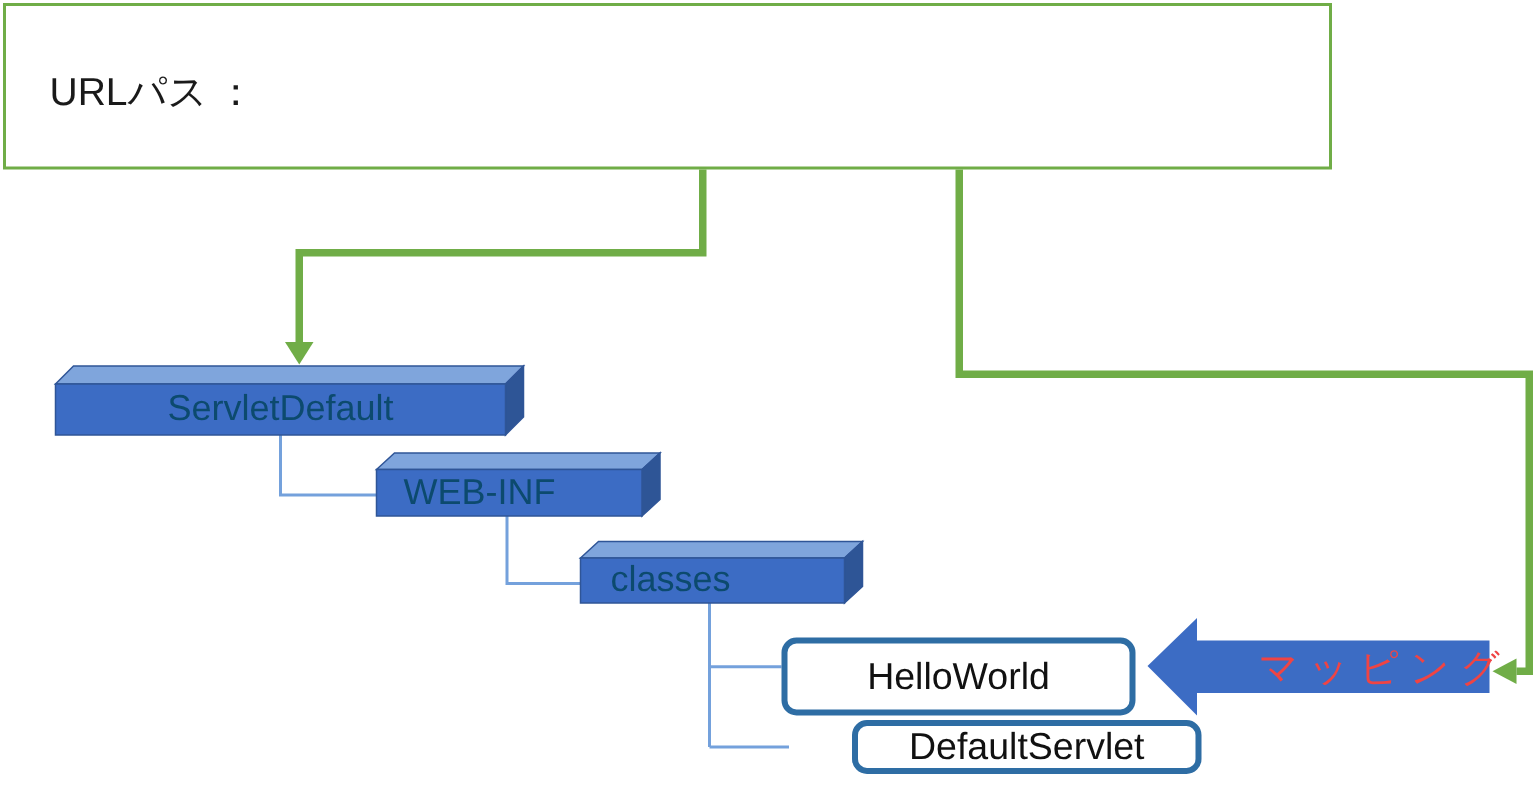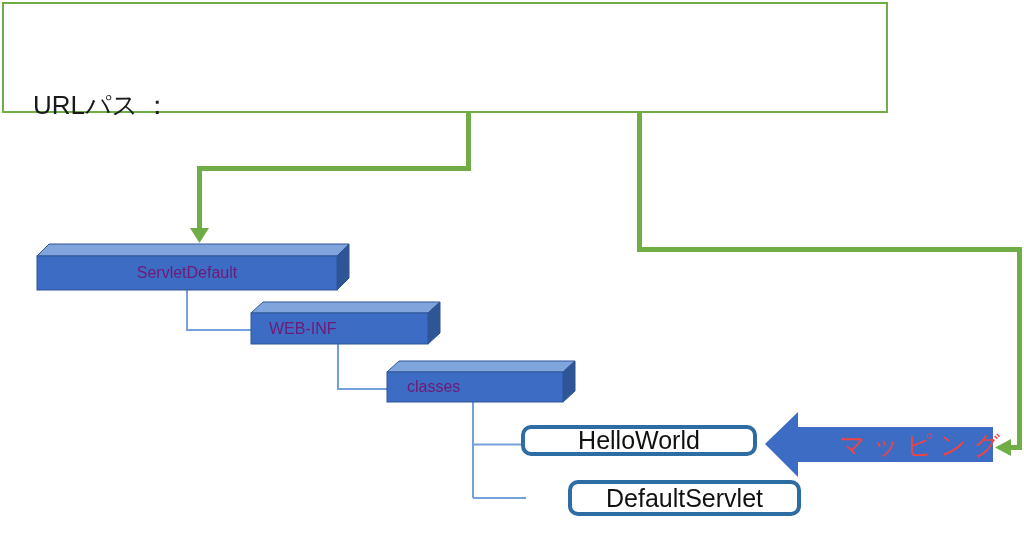--- a/index.html
+++ b/index.html
@@ -8,39 +8,39 @@
     font-family:"Liberation Sans", sans-serif;overflow:hidden;
   }
   .layer{position:absolute;left:0;top:0;}
   
   .url-box{
     position:absolute;left:2px;top:2px;width:886px;height:111px;
     border:2px solid #70AD47;box-sizing:border-box;background:#ffffff;
   }
   .url-row{
     position:absolute;left:33px;top:44px;display:flex;align-items:baseline;
-    white-space:nowrap;font-size:26px;color:#1a1a1a;margin-top:44px;
+    white-space:nowrap;font-size:26px;color:#1a1a1a;
   }
   .url-row .sep{margin:0 9px 0 6px;}
   .url-link{
     color:#1B74D1;text-decoration:underline;font-size:25px;
     text-underline-offset:4px;cursor:pointer;
   }
   
-  .folder-label{position:absolute;color:#701a75;font-size:16px;white-space:nowrap;}
+  .folder-label{position:absolute;color:#0c4a6e;font-size:24px;white-space:nowrap;}
   .fl-root{left:37px;top:256px;width:300px;height:34px;line-height:34px;text-align:center;}
   .fl-webinf{left:269px;top:313px;height:22px;line-height:31px;}
   .fl-classes{left:407px;top:372px;height:30px;line-height:30px;}
   
   .file-box{
     position:absolute;background:#ffffff;border:4px solid #2E6DA4;border-radius:10px;
     box-sizing:border-box;display:flex;align-items:center;justify-content:center;
     font-size:25px;color:#111;white-space:nowrap;
   }
-  .fb-hello{left:521px;top:425px;width:236px;height:31px;}
+  .fb-hello{left:521px;top:425px;width:236px;height:52px;}
   .fb-default{left:526px;top:480px;width:233px;height:36px;margin-left:42px;}
   
   .mapping-label{
     position:absolute;left:822px;top:427px;width:195px;height:36px;
     display:flex;align-items:center;justify-content:center;
     color:#ef4444;font-size:26px;letter-spacing:7px;text-indent:7px;white-space:nowrap;
   }
 </style>
 </head>
 <body>

